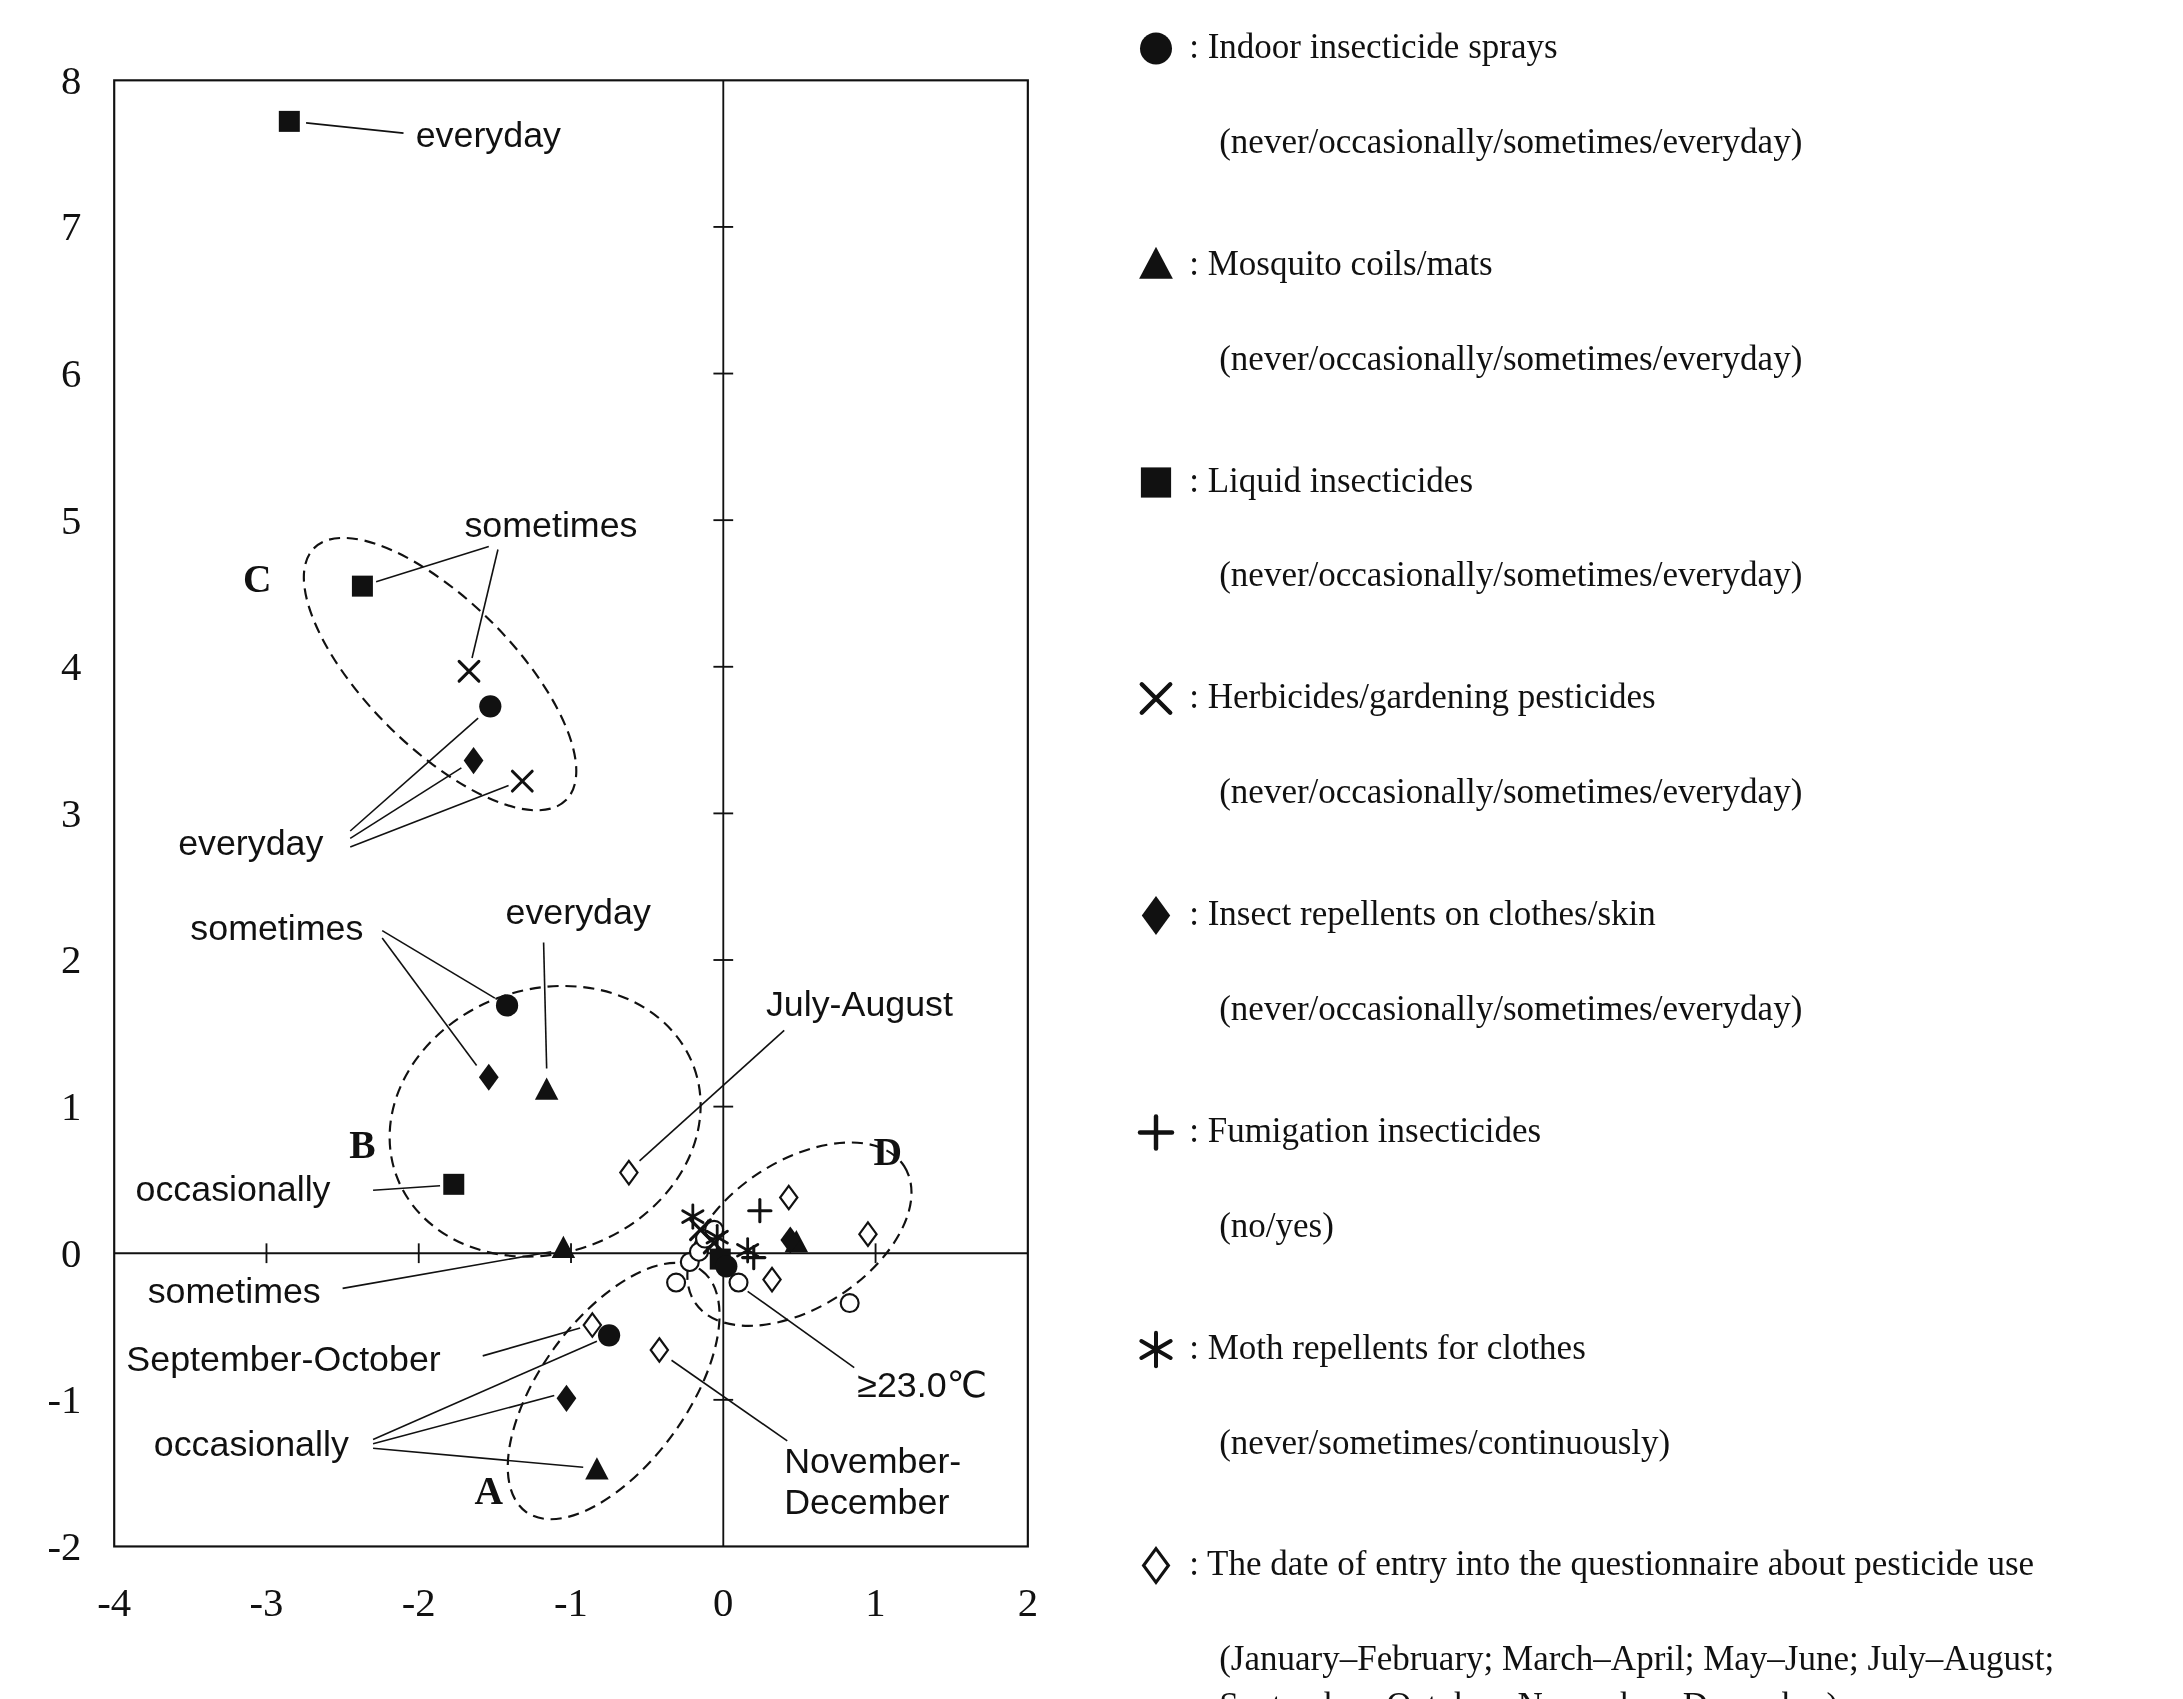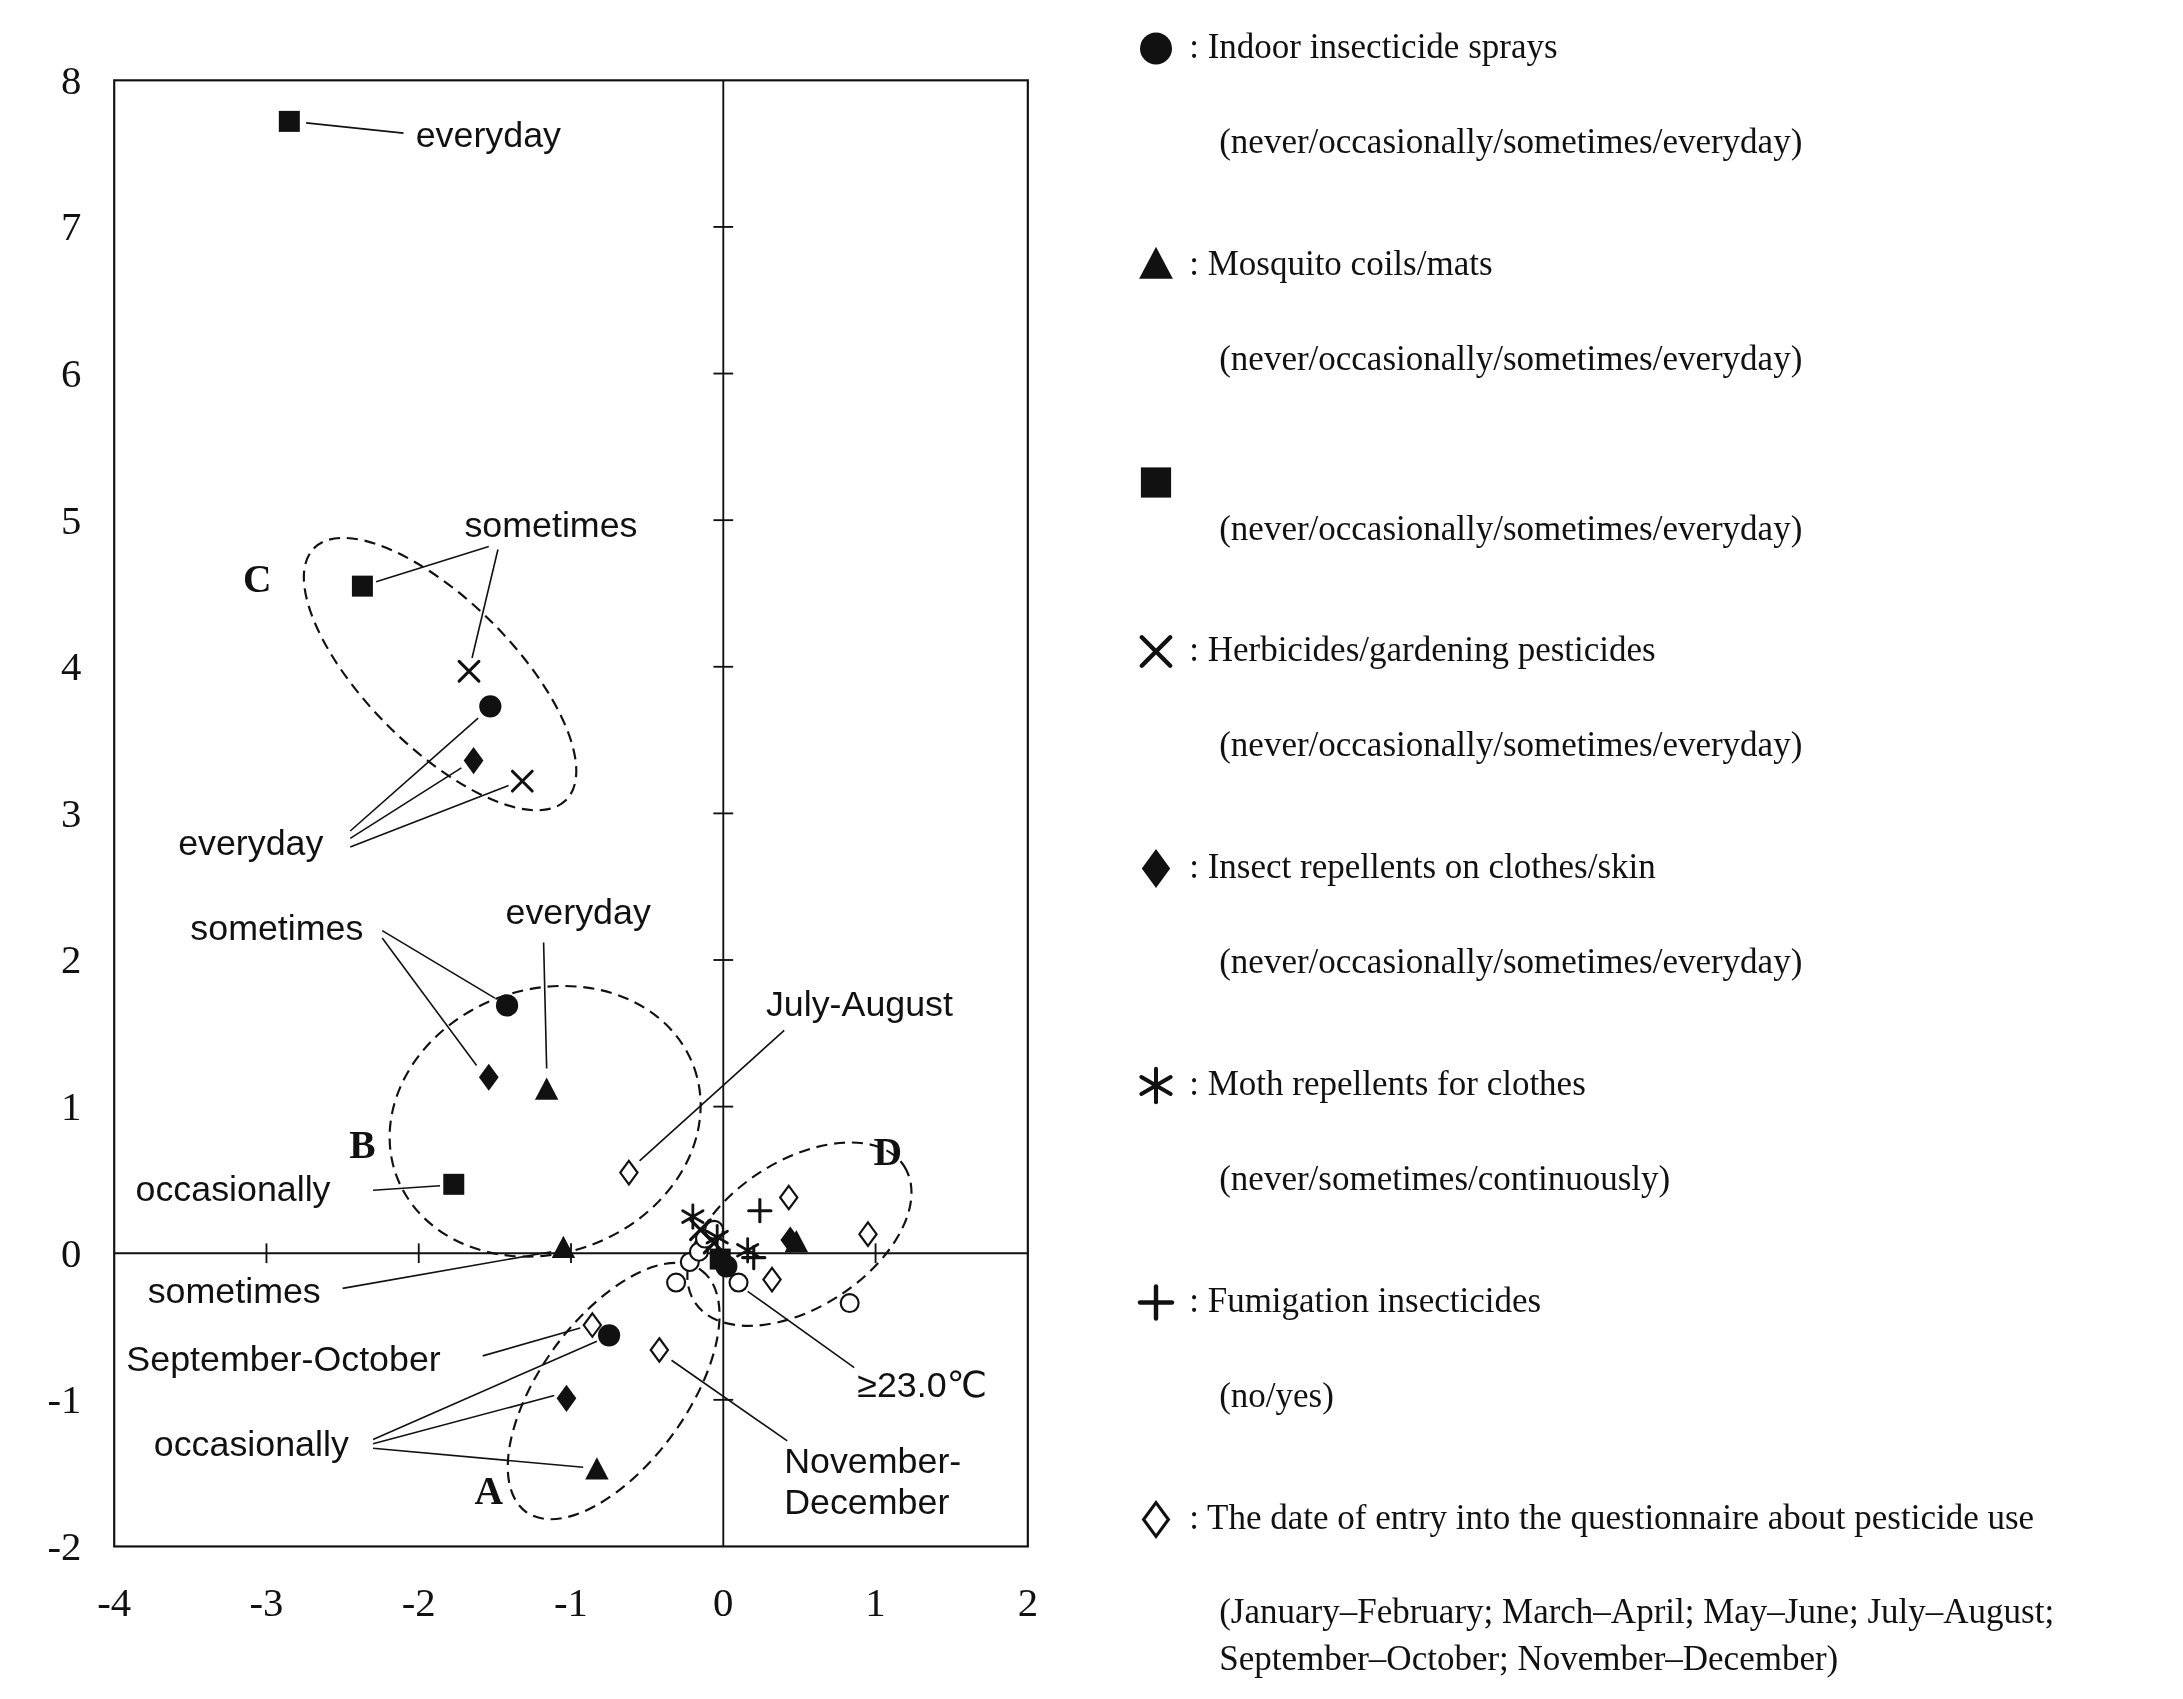--- a/index.html
+++ b/index.html
@@ -260,20 +260,21 @@
       </div>
       <div class="legend-item">
         <div class="legend-marker">
           <svg width="52" height="49" viewBox="0 0 84 80">
             <g transform="translate(42,40)">
               <rect x="-24.65" y="-24.65" width="49.3" height="49.3" fill="#111111"></rect>
             </g>
           </svg>
         </div>
         <div class="legend-text">
+          <div class="legend-label">Liquid insecticides</div>
           <div class="legend-options">(never/occasionally/sometimes/everyday)</div>
         </div>
       </div>
       <div class="legend-item">
         <div class="legend-marker">
           <svg width="52" height="49" viewBox="0 0 84 80">
             <g transform="translate(42,40)">
               <line x1="-23.2" y1="-23.2" x2="23.2" y2="23.2" stroke="#111111" stroke-width="7.25" stroke-linecap="round"></line>
               <line x1="-23.2" y1="23.2" x2="23.2" y2="-23.2" stroke="#111111" stroke-width="7.25" stroke-linecap="round"></line>
             </g>
@@ -288,49 +289,49 @@
         <div class="legend-marker">
           <svg width="52" height="49" viewBox="0 0 84 80">
             <g transform="translate(42,40)">
               <polygon points="0,-31.9 23.2,0 0,31.9 -23.2,0" fill="#111111"></polygon>
             </g>
           </svg>
         </div>
         <div class="legend-text">
           <div class="legend-label">Insect repellents on clothes/skin</div>
           <div class="legend-options">(never/occasionally/sometimes/everyday)</div>
+        </div>
+      </div>
+      <div class="legend-item">
+        <div class="legend-marker">
+          <svg width="52" height="49" viewBox="0 0 84 80">
+            <g transform="translate(42,40)">
+              <line x1="-26.099999999999998" y1="0" x2="26.099999999999998" y2="0" stroke="#111111" stroke-width="7.25" stroke-linecap="round"></line>
+              <line x1="0" y1="-26.099999999999998" x2="0" y2="26.099999999999998" stroke="#111111" stroke-width="7.25" stroke-linecap="round"></line>
+            </g>
+          </svg>
+        </div>
+        <div class="legend-text">
+          <div class="legend-label">Fumigation insecticides</div>
+          <div class="legend-options">(no/yes)</div>
         </div>
       </div>
       <div class="legend-item">
         <div class="legend-marker">
           <svg width="52" height="49" viewBox="0 0 84 80">
             <g transform="translate(42,40)">
               <line x1="0" y1="-27.55" x2="0" y2="27.55" stroke="#111111" stroke-width="6.5249999999999995" stroke-linecap="round"></line>
               <line x1="-23.925" y1="-13.775" x2="23.925" y2="13.775" stroke="#111111" stroke-width="6.5249999999999995" stroke-linecap="round"></line>
               <line x1="-23.925" y1="13.775" x2="23.925" y2="-13.775" stroke="#111111" stroke-width="6.5249999999999995" stroke-linecap="round"></line>
             </g>
           </svg>
         </div>
         <div class="legend-text">
           <div class="legend-label">Moth repellents for clothes</div>
           <div class="legend-options">(never/sometimes/continuously)</div>
-        </div>
-      </div>
-      <div class="legend-item">
-        <div class="legend-marker">
-          <svg width="52" height="49" viewBox="0 0 84 80">
-            <g transform="translate(42,40)">
-              <line x1="-26.099999999999998" y1="0" x2="26.099999999999998" y2="0" stroke="#111111" stroke-width="7.25" stroke-linecap="round"></line>
-              <line x1="0" y1="-26.099999999999998" x2="0" y2="26.099999999999998" stroke="#111111" stroke-width="7.25" stroke-linecap="round"></line>
-            </g>
-          </svg>
-        </div>
-        <div class="legend-text">
-          <div class="legend-label">Fumigation insecticides</div>
-          <div class="legend-options">(no/yes)</div>
         </div>
       </div>
       <div class="legend-item">
         <div class="legend-marker">
           <svg width="52" height="49" viewBox="0 0 84 80">
             <g transform="translate(42,40)">
               <polygon points="0,-27.55 20.3,0 0,27.55 -20.3,0" fill="#fff" stroke="#111111" stroke-width="5.075"></polygon>
             </g>
           </svg>
         </div>

